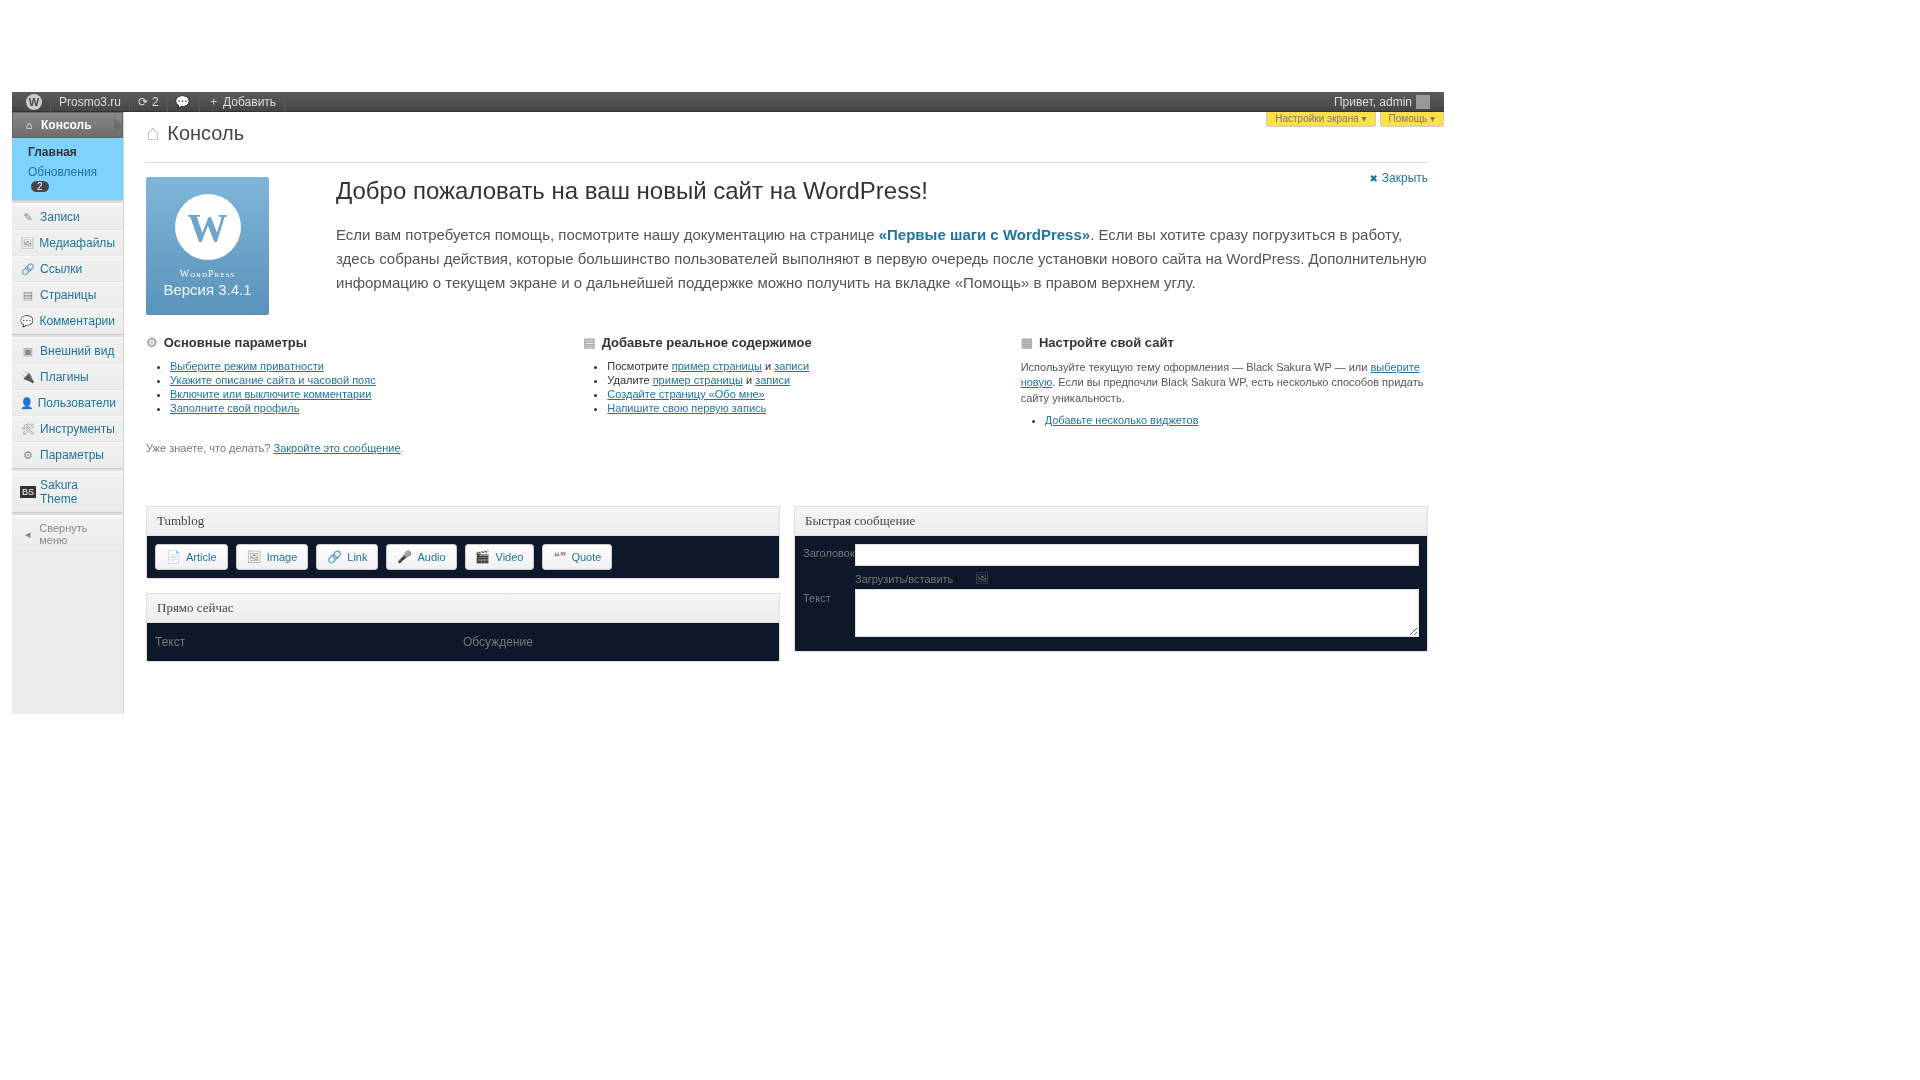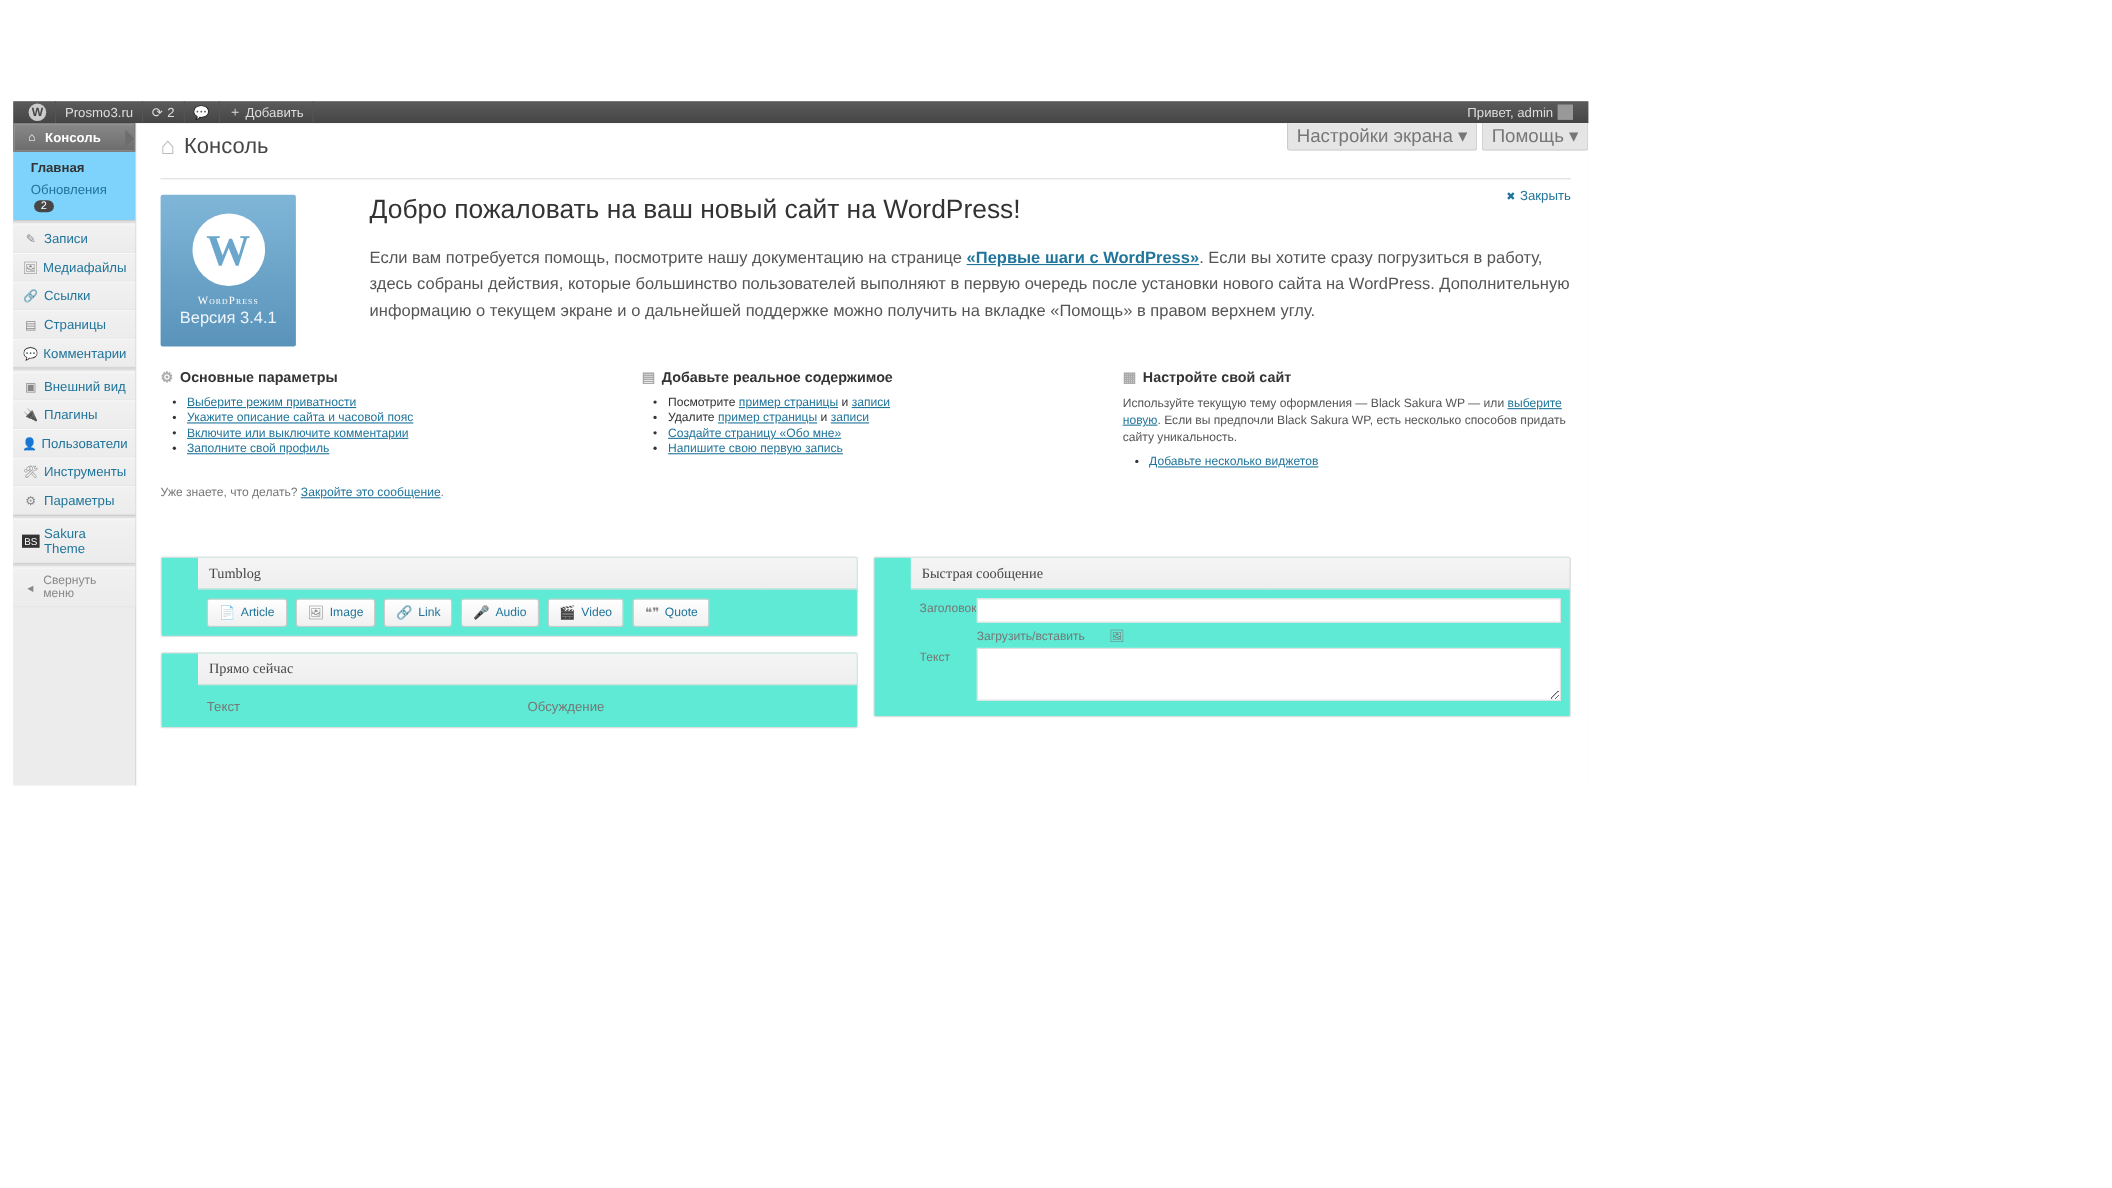--- a/index.html
+++ b/index.html
@@ -28,53 +28,53 @@
 .submenu .sub-item .badge { display: inline-block; background: #464646; color: #fff; border-radius: 8px; padding: 0 6px; font-size: 10px; margin-left: 3px; }
 .menu-sep { height: 4px; background: #e0e0e0; border-top:1px solid #ccc; border-bottom:1px solid #f5f5f5; }
 .menu-item.collapse { color: #888; font-size: 11px; cursor: pointer; }
 
 
 .main { position: absolute; left: 112px; top: 20px; right: 0; bottom: 0; background: #fff; padding: 0 16px 16px 22px; overflow: auto; }
 .page-head { display: flex; align-items: center; padding: 8px 0 16px; border-bottom: 1px solid #ddd; margin-bottom: 14px; position: relative; }
 .page-head .hicon { font-size: 22px; color: #bbb; margin-right: 8px; }
 .page-head h2 { font-size: 20px; font-weight: normal; color: #464646; }
 .screen-opts { position: absolute; right: 0; top: -1px; display: flex; gap: 4px; }
-.screen-opts .tab { background: #e5e5e5; border: 1px solid #ccc; border-top: none; border-radius: 0 0 3px 3px; padding: 2px 8px; font-size: 17px; color: #777; cursor: pointer; }
+.screen-opts .tab { background: #fde047; border: 1px solid #ccc; border-top: none; border-radius: 0 0 3px 3px; padding: 2px 8px; font-size: 10px; color: #777; cursor: pointer; }
 
 
 .welcome { padding: 0 0 22px; position: relative; }
 .welcome .dismiss { position: absolute; right: 0; top: -6px; color: #21759b; font-size: 12px; cursor: pointer; }
 .welcome .dismiss::before { content:'✖'; color:#21759b; margin-right:4px; font-size:10px; }
 .welcome-top { display: flex; gap: 22px; margin-bottom: 20px; }
 .wp-badge { width: 123px; height: 138px; background: #6ba6cc; background: linear-gradient(#7fb6d8,#5a93ba); color: #fff; text-align: center; border-radius: 2px; display: flex; flex-direction: column; align-items: center; justify-content: center; padding: 10px; font-size: 12px; }
 .wp-badge .wcircle { width: 66px; height: 66px; background: #fff; border-radius: 50%; display: flex; align-items: center; justify-content: center; margin-bottom: 8px; }
 .wp-badge .wcircle span { color: #6ba6cc; font-family: Georgia, serif; font-size: 40px; font-weight: bold; }
 .wp-badge .wname { font-family: Georgia, serif; font-variant: small-caps; letter-spacing: 1px; font-size: 10px; }
 .wp-badge .wver { font-size: 15px; margin-top: 2px; opacity: .9; }
 .welcome-intro { flex: 1; margin-left: 45px; }
 .welcome-intro h3 { font-size: 24px; font-weight: normal; color: #333; margin-bottom: 18px; }
 .welcome-intro p { font-size: 15px; line-height: 1.6; color: #555; }
-.welcome-intro p a { color: #21759b; text-decoration: underline; font-weight: bold; }
+.welcome-intro p a { color: #21759b; font-weight: bold; }
 
 .welcome-cols { display: flex; gap: 30px; }
 .wcol { flex: 1; }
 .wcol h4 { font-size: 13px; font-weight: bold; color: #333; margin-bottom: 10px; display: flex; align-items: center; gap: 6px; }
 .wcol h4 .wico { color:#aaa; font-size:13px; }
 .wcol p { font-size: 11px; color: #555; line-height: 1.4; margin-bottom: 8px; }
 .wcol p a { color: #21759b; text-decoration: underline; }
 .wcol ul { list-style: disc; margin-left: 24px; }
 .wcol ul li { font-size: 11px; color: #333; margin: 2px 0; }
 .wcol ul li a { color: #21759b; text-decoration: underline; }
 .welcome-foot { font-size: 11px; color: #777; margin-top: 14px; }
 .welcome-foot a { color: #21759b; text-decoration: underline; }
 
 
 .dash-row { display: flex; gap: 14px; margin-top: 30px; }
 .dash-col { flex: 1; display: flex; flex-direction: column; gap: 14px; }
-.postbox { border: 1px solid #dfdfdf; background: #5eead4; border-radius: 2px; padding-left: 33px; }
+.postbox { border: 1px solid #dfdfdf; background: #0f172a; border-radius: 2px; }
 .postbox .pb-head { background: linear-gradient(#f5f5f5,#eee); border-bottom: 1px solid #dfdfdf; padding: 6px 10px; font-family: Georgia, serif; font-size: 13px; color: #464646; }
 .postbox .pb-body { padding: 8px; }
 .tumblog-btns { display: flex; gap: 8px; }
 .tbtn { border: 1px solid #ccc; background: linear-gradient(#fff,#f0f0f0); border-radius: 3px; padding: 5px 10px; font-size: 11px; color: #21759b; display: flex; align-items: center; gap: 5px; cursor: pointer; }
 .tbtn .tico { color: #888; font-size: 12px; }
 
 .rightnow-table { display: flex; }
 .rightnow-table .rn-col { flex: 1; }
 .rn-head { font-size: 12px; color: #777; padding: 4px 0; }
 

